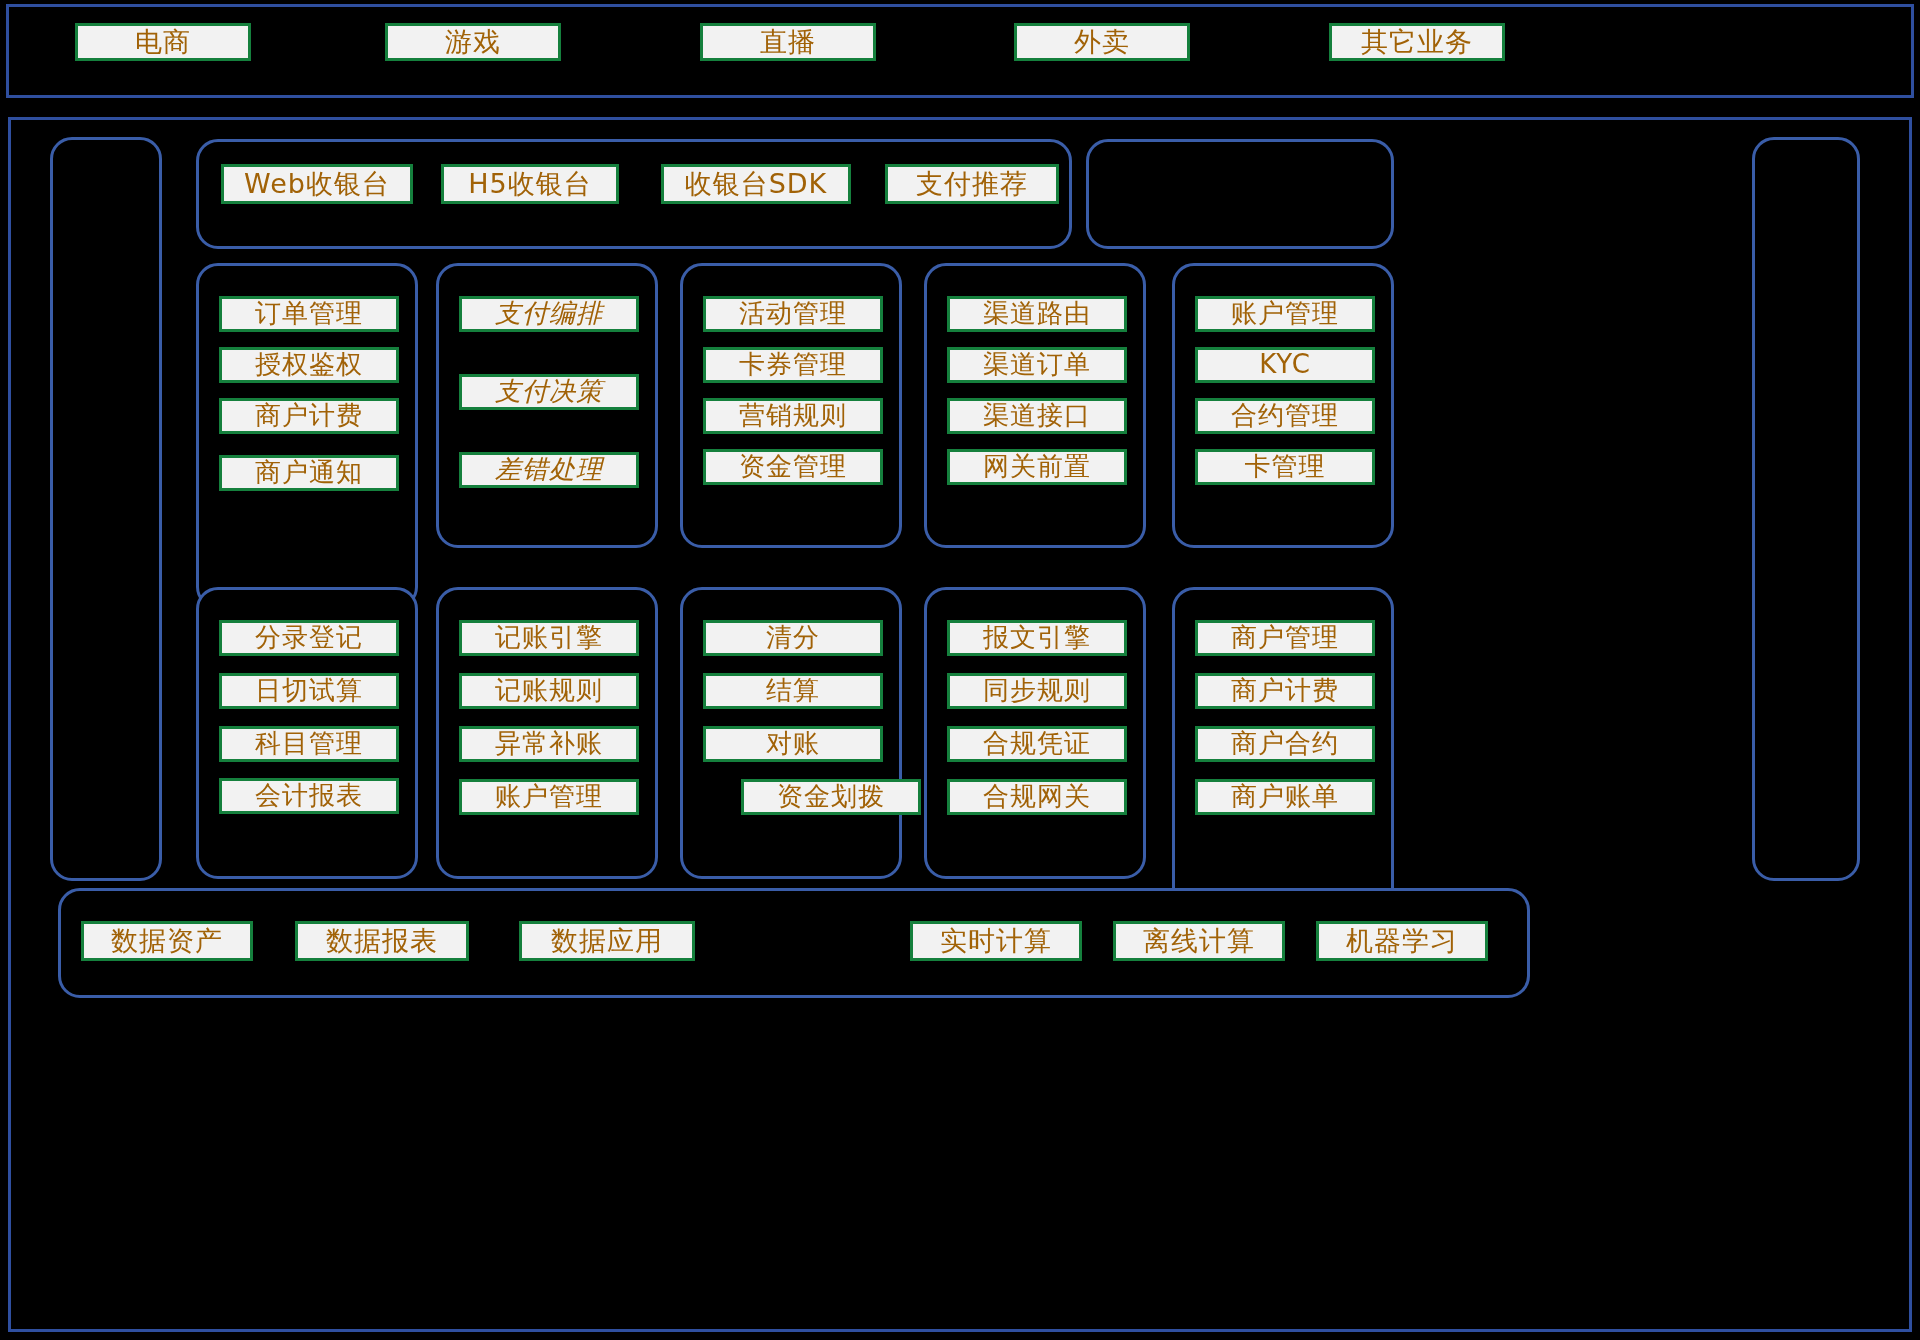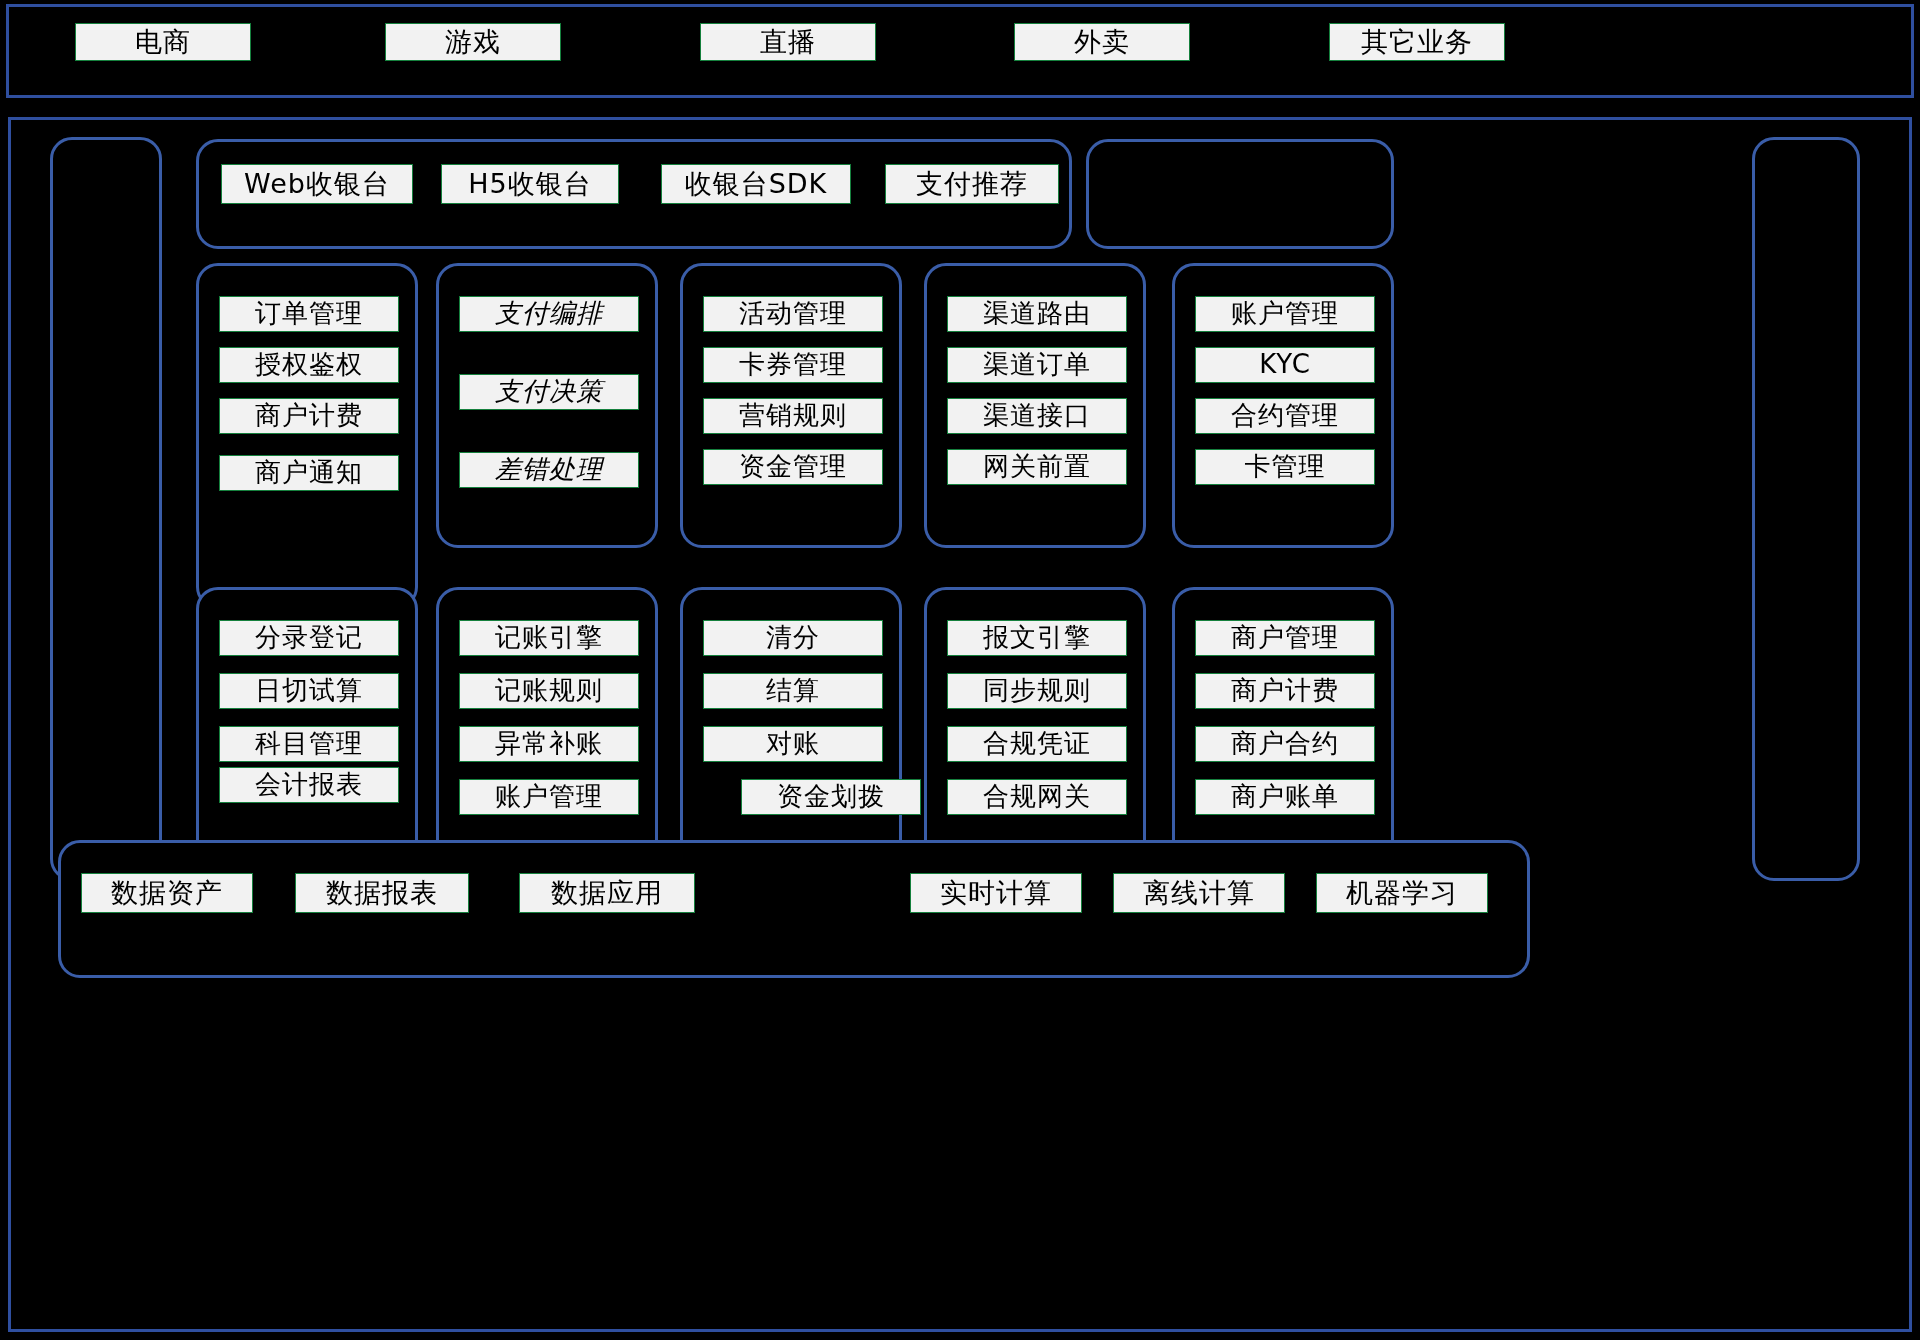--- a/index.html
+++ b/index.html
@@ -12,22 +12,22 @@
     height: 1340px;
     font-family: "DejaVu Sans", "Liberation Sans", sans-serif;
     color: #111111;
     overflow: hidden;
     position: relative;
   }
 
   
   .chip {
     background: #f2f2f2;
-    border: 1px solid #15803d;
-    color: #000000;
+    border: 3px solid #15803d;
+    color: #a16207;
     font-size: 27px;
     line-height: 1;
     text-align: center;
     padding: 8px 14px 10px 14px;
     box-sizing: border-box;
     white-space: nowrap;
     display: flex;
     align-items: center;
     justify-content: center;
     letter-spacing: 1px;
@@ -96,21 +96,21 @@
   }
   .svc .chip {
     position: absolute;
     left: 20px;
     width: 180px;
     height: 36px;
     font-size: 26px;
   }
 
   
-  .data-box { left: 58px; top: 840px; width: 1472px; height: 138px; }
+  .data-box { left: 58px; top: 888px; width: 1472px; height: 110px; }
   .data-chip {
     position: absolute;
     top: 30px;
     height: 40px;
   }
 </style>
 </head>
 <body>
 
 <div class="outer-frame biz-frame">
@@ -168,21 +168,21 @@
   <div class="chip" style="top:30px;">账户管理</div>
   <div class="chip" style="top:81px;">KYC</div>
   <div class="chip" style="top:132px;">合约管理</div>
   <div class="chip" style="top:183px;">卡管理</div>
 </div>
 
 <div class="rbox svc" style="left:196px;top:587px;height:292px;">
   <div class="chip" style="top:30px;">分录登记</div>
   <div class="chip" style="top:83px;">日切试算</div>
   <div class="chip" style="top:136px;">科目管理</div>
-  <div class="chip" style="top:177px;">会计报表</div>
+  <div class="chip" style="top:188px;">会计报表</div>
 </div>
 
 <div class="rbox svc" style="left:436px;top:587px;height:292px;">
   <div class="chip" style="top:30px;">记账引擎</div>
   <div class="chip" style="top:83px;">记账规则</div>
   <div class="chip" style="top:136px;">异常补账</div>
   <div class="chip" style="top:189px;">账户管理</div>
 </div>
 
 <div class="rbox svc" style="left:680px;top:587px;height:292px;">

